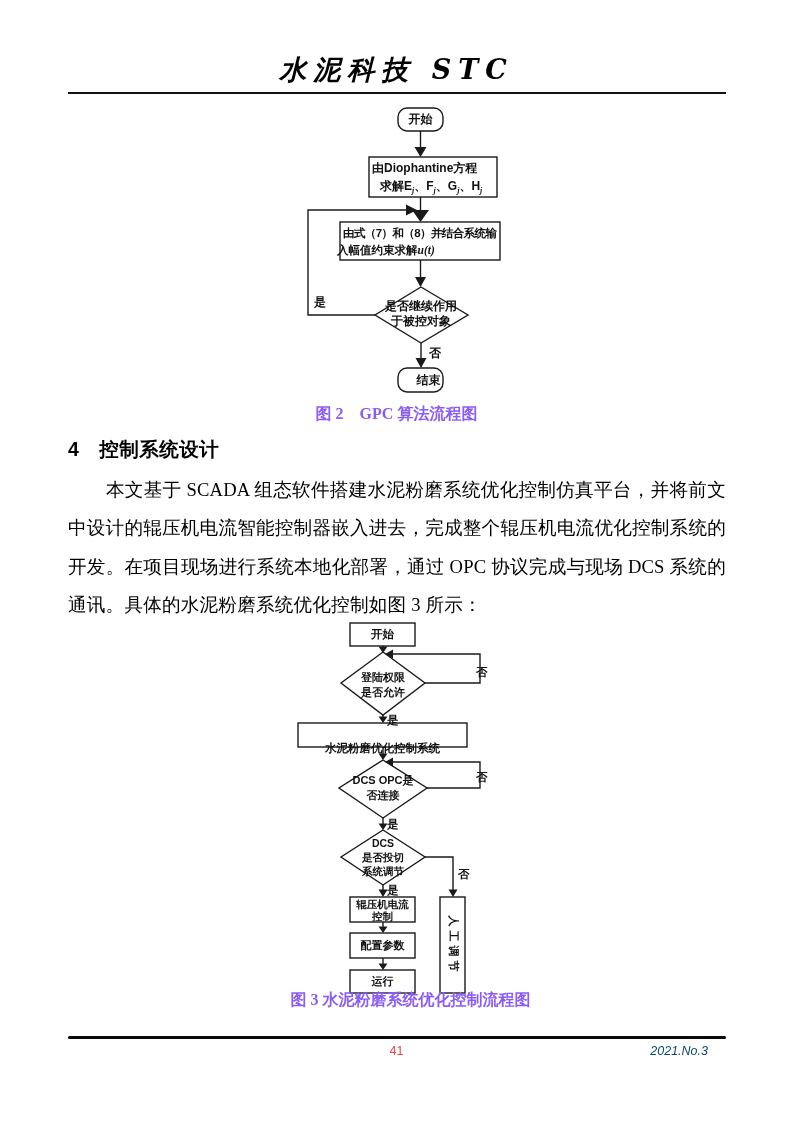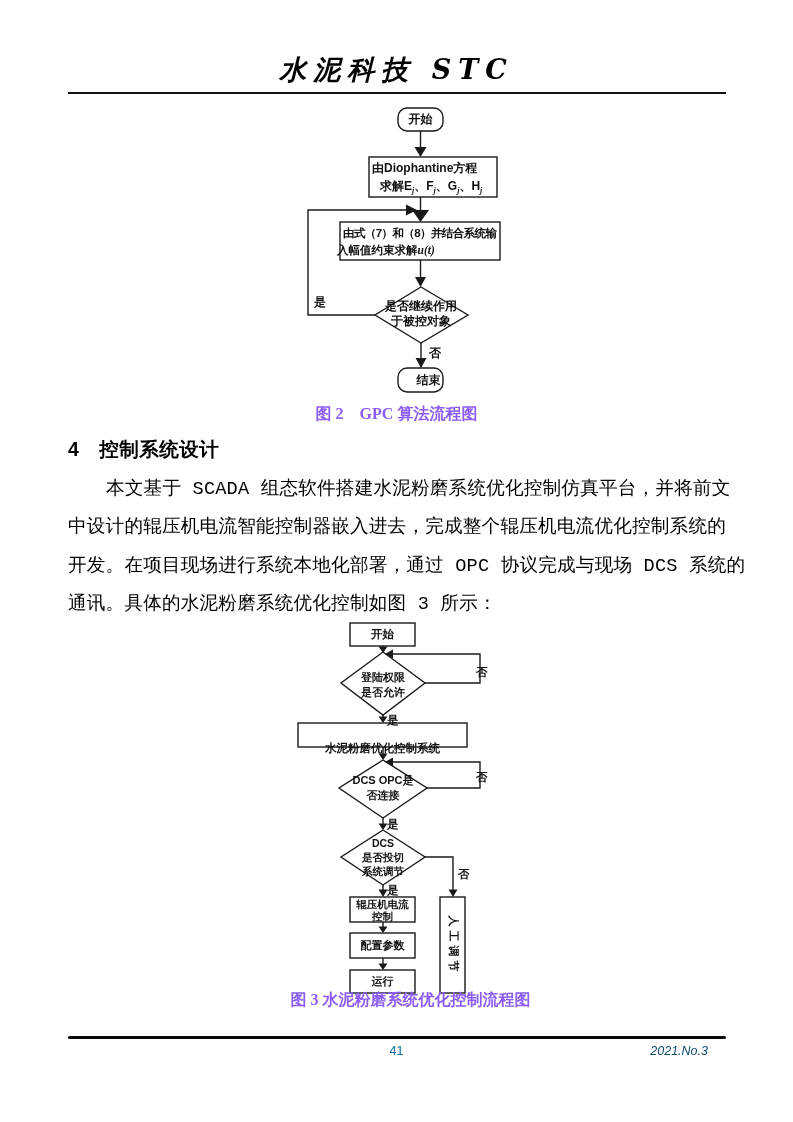--- a/index.html
+++ b/index.html
@@ -54,30 +54,29 @@
   }
   .para{
     left:68px;top:471px;width:658px;
     font-size:18.6px;line-height:38.3px;
     letter-spacing:0.2px;
   }
   .para .pline{
     text-align:justify;
     text-align-last:justify;
     white-space:nowrap;
-    font-family:Liberation Mono, monospace;
   }
   .para .pline.first{text-indent:38px;}
   .para .pline.last{text-align-last:left;white-space:normal;}
   
   .rule-bottom{left:68px;top:1036px;width:658px;height:3px;background:#0a0a0a;border-radius:2px;}
   .page-num{
     left:0;top:1044px;width:793px;text-align:center;
     font-family:"Liberation Sans","DejaVu Sans",sans-serif;
-    font-size:12.5px;color:#0369a1;
+    font-size:12.5px;color:#ef4444;
   }
   .issue{
     top:1044px;right:85px;
     font-family:"Liberation Sans","DejaVu Sans",sans-serif;
     font-size:12.5px;color:#0c4a6e;font-style:italic;
   }
   .shape{fill:none;stroke:#1a1a1a;stroke-width:1.4;}
   .ah{fill:#1a1a1a;stroke:none;}
 </style>
 </head>

